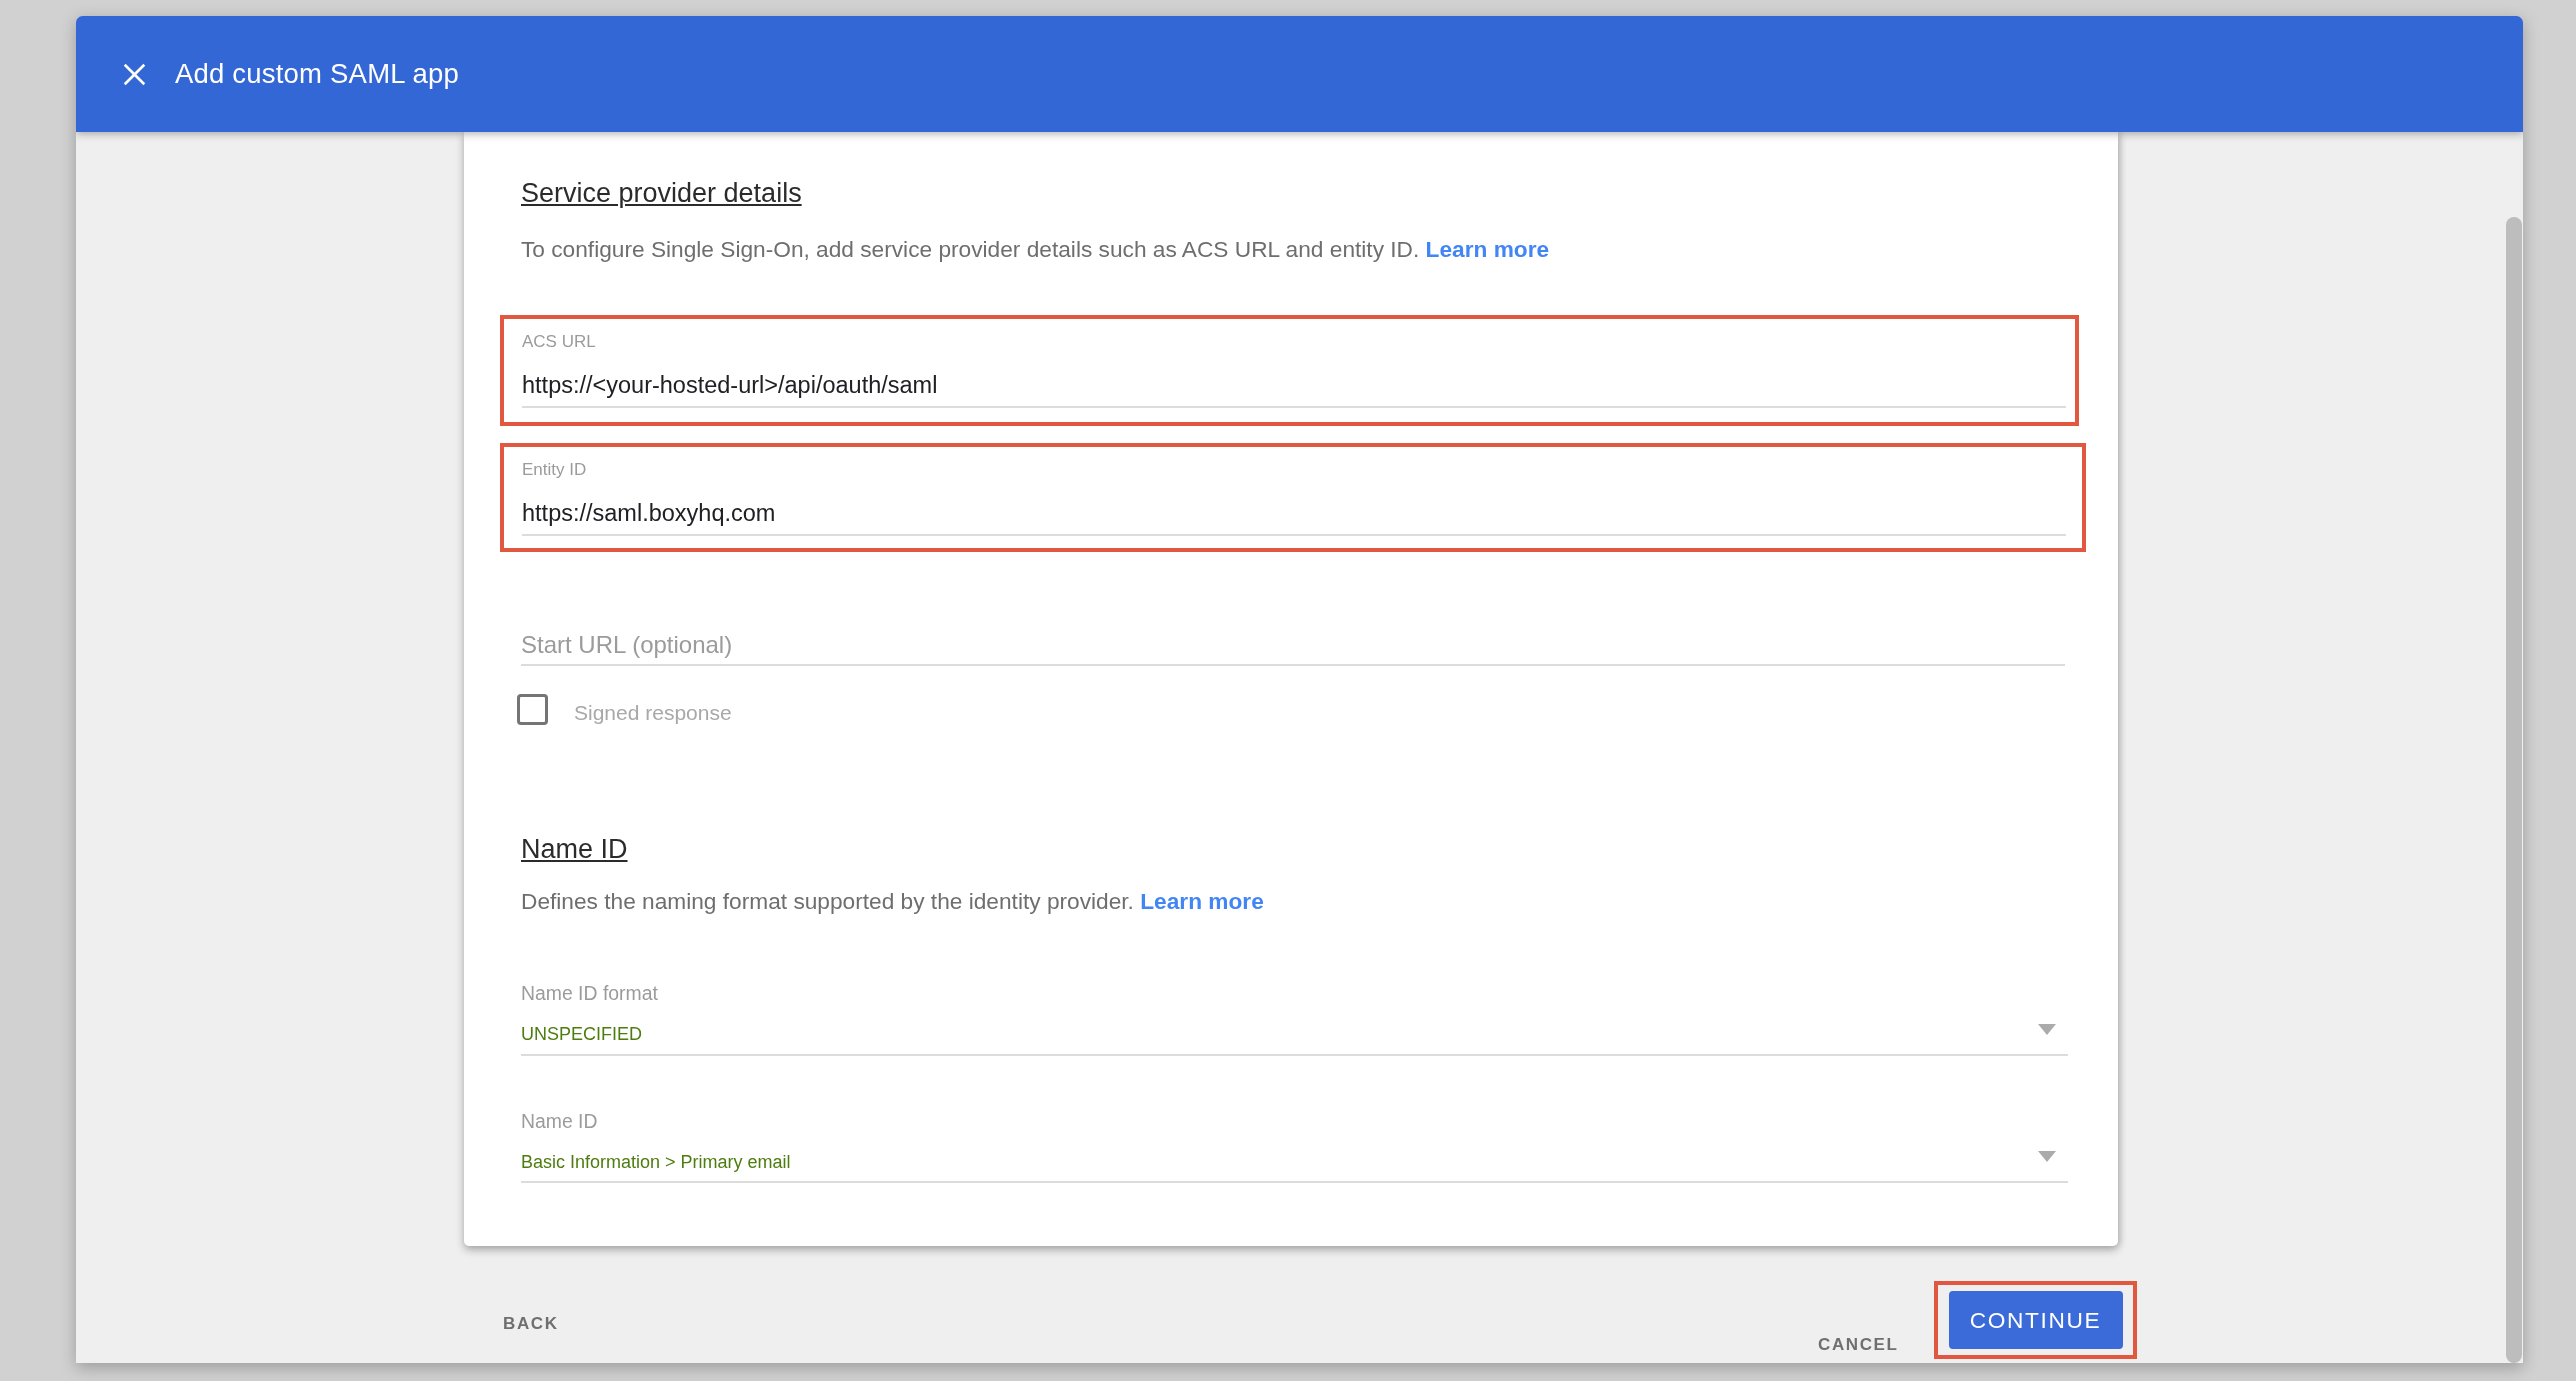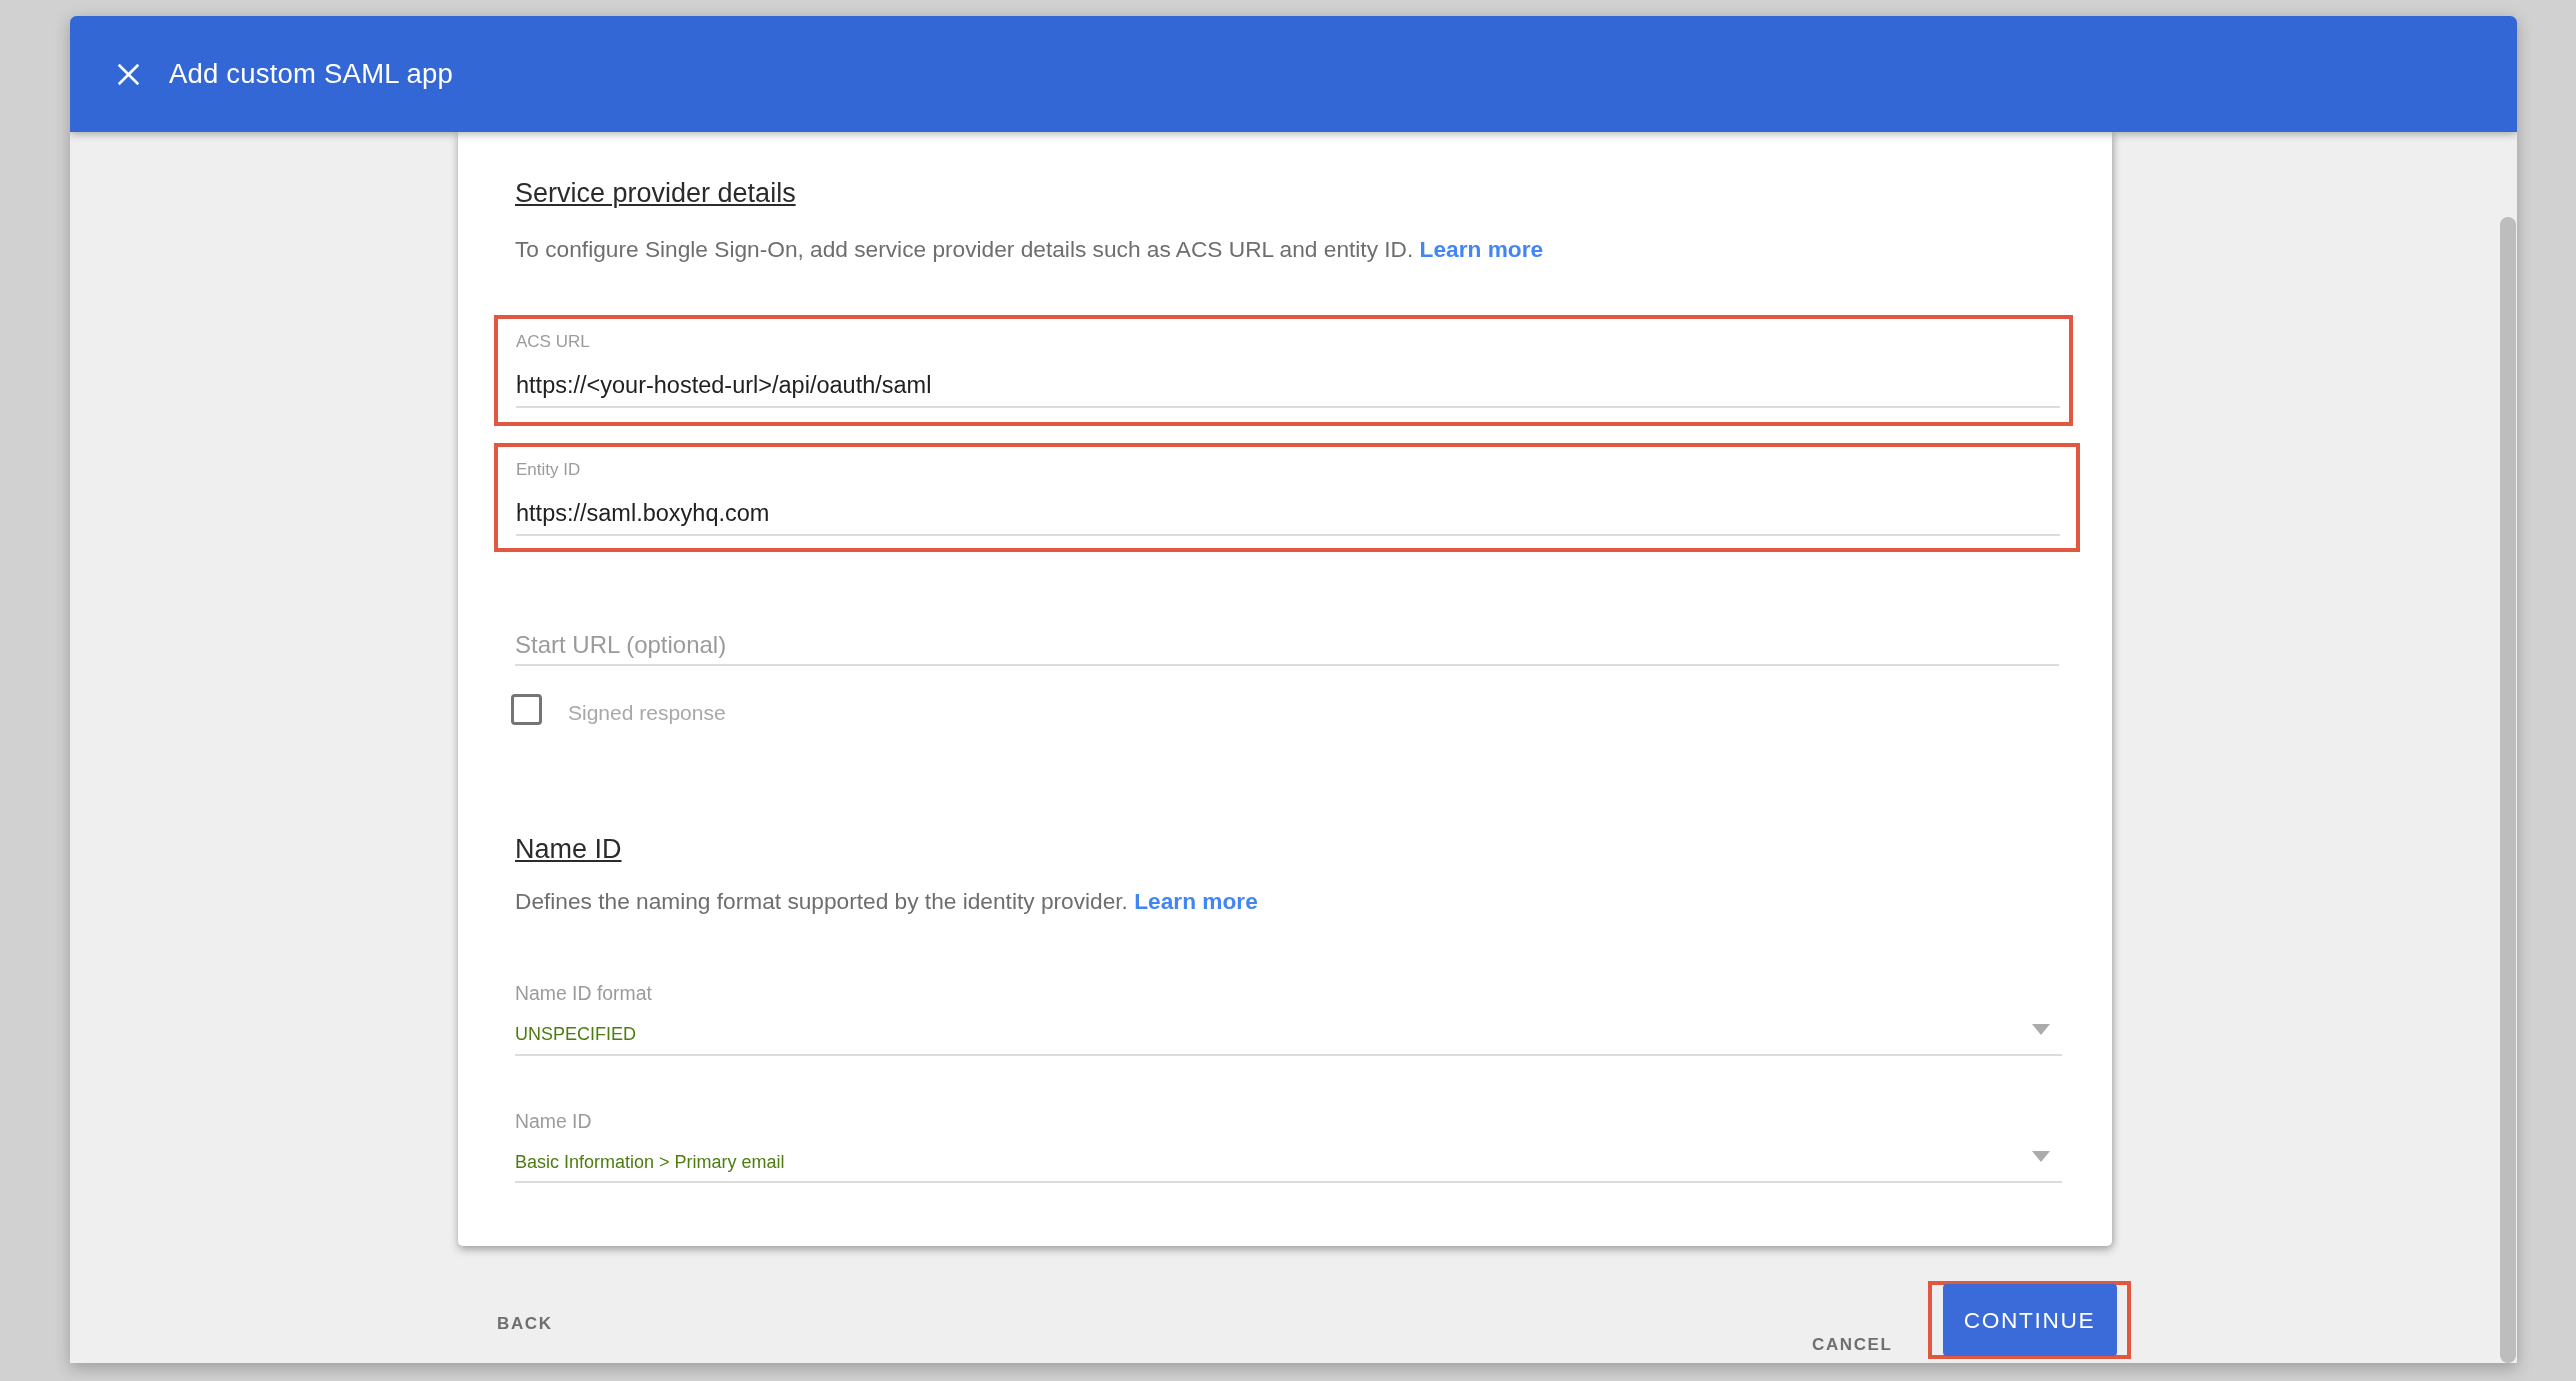--- a/index.html
+++ b/index.html
@@ -3,21 +3,21 @@
 <meta charset="utf-8">
 <style>
   * { margin: 0; padding: 0; box-sizing: border-box; }
   html, body {
     width: 2576px; height: 1381px;
     overflow: hidden;
     background: #d1d1d1;
     font-family: "Liberation Sans", "DejaVu Sans", sans-serif;
   }
   .dialog {
-    position: absolute; left: 70px; top: 16px;
+    position: absolute; left: 76px; top: 16px;
     width: 2447px; height: 1347px;
     background: #efefef;
     border-radius: 6.5px 6.5px 0 0;
     box-shadow: 0 4.9px 16px rgba(0,0,0,0.25);
     overflow: hidden;
   }
   .appbar {
     position: absolute; left: 0; top: 0;
     width: 100%; height: 116px;
     background: #3467d6;
@@ -129,21 +129,21 @@
     z-index: 3;
   }
   .continue-annotation {
     position: absolute; left: 1858px; top: 1265px;
     width: 203px; height: 78px;
     border: 4px solid #e25740;
     display: flex; align-items: center; justify-content: center;
     z-index: 3;
   }
   .continue-btn {
-    width: 174px; height: 72px;
+    width: 174px; height: 58px;
     background: #3a6bd8;
     border: none; border-radius: 4px;
     color: #ffffff;
     font-family: "Liberation Sans", "DejaVu Sans", sans-serif;
     font-size: 22.7px; font-weight: 500;
     letter-spacing: 1.6px;
     cursor: pointer;
   }
   .scroll-thumb {
     position: absolute; left: 2430px; top: 201px;

